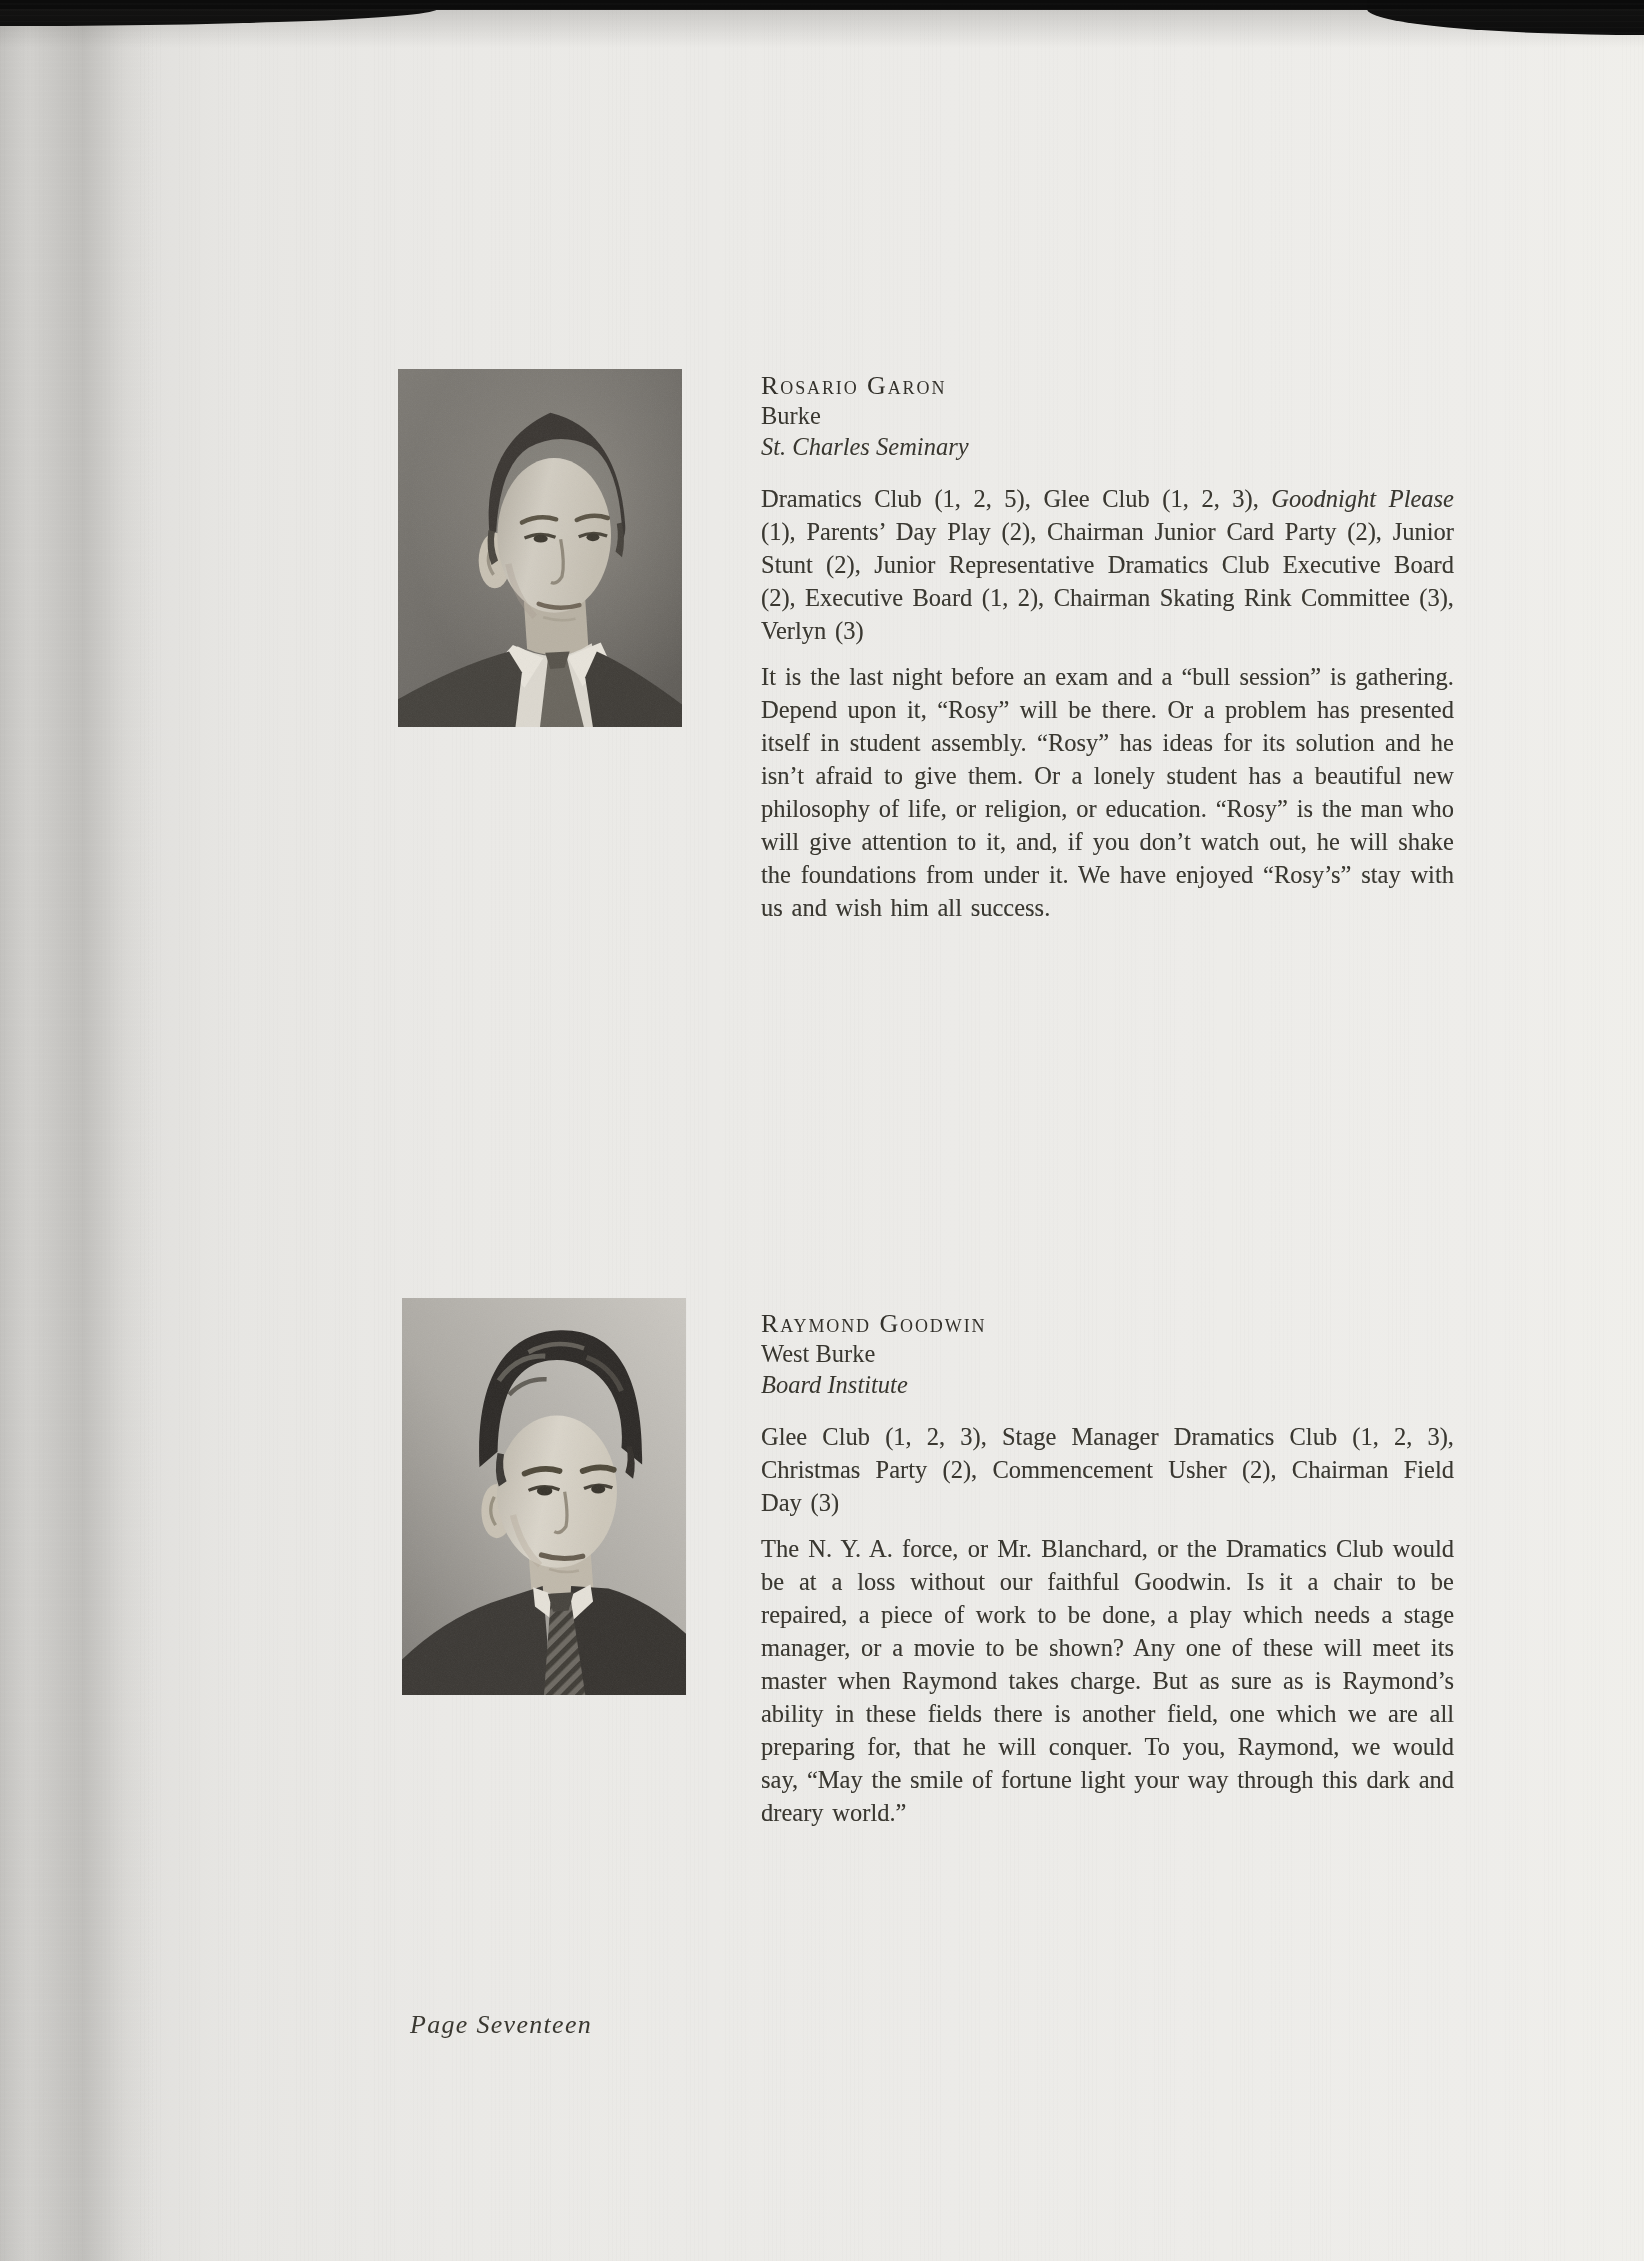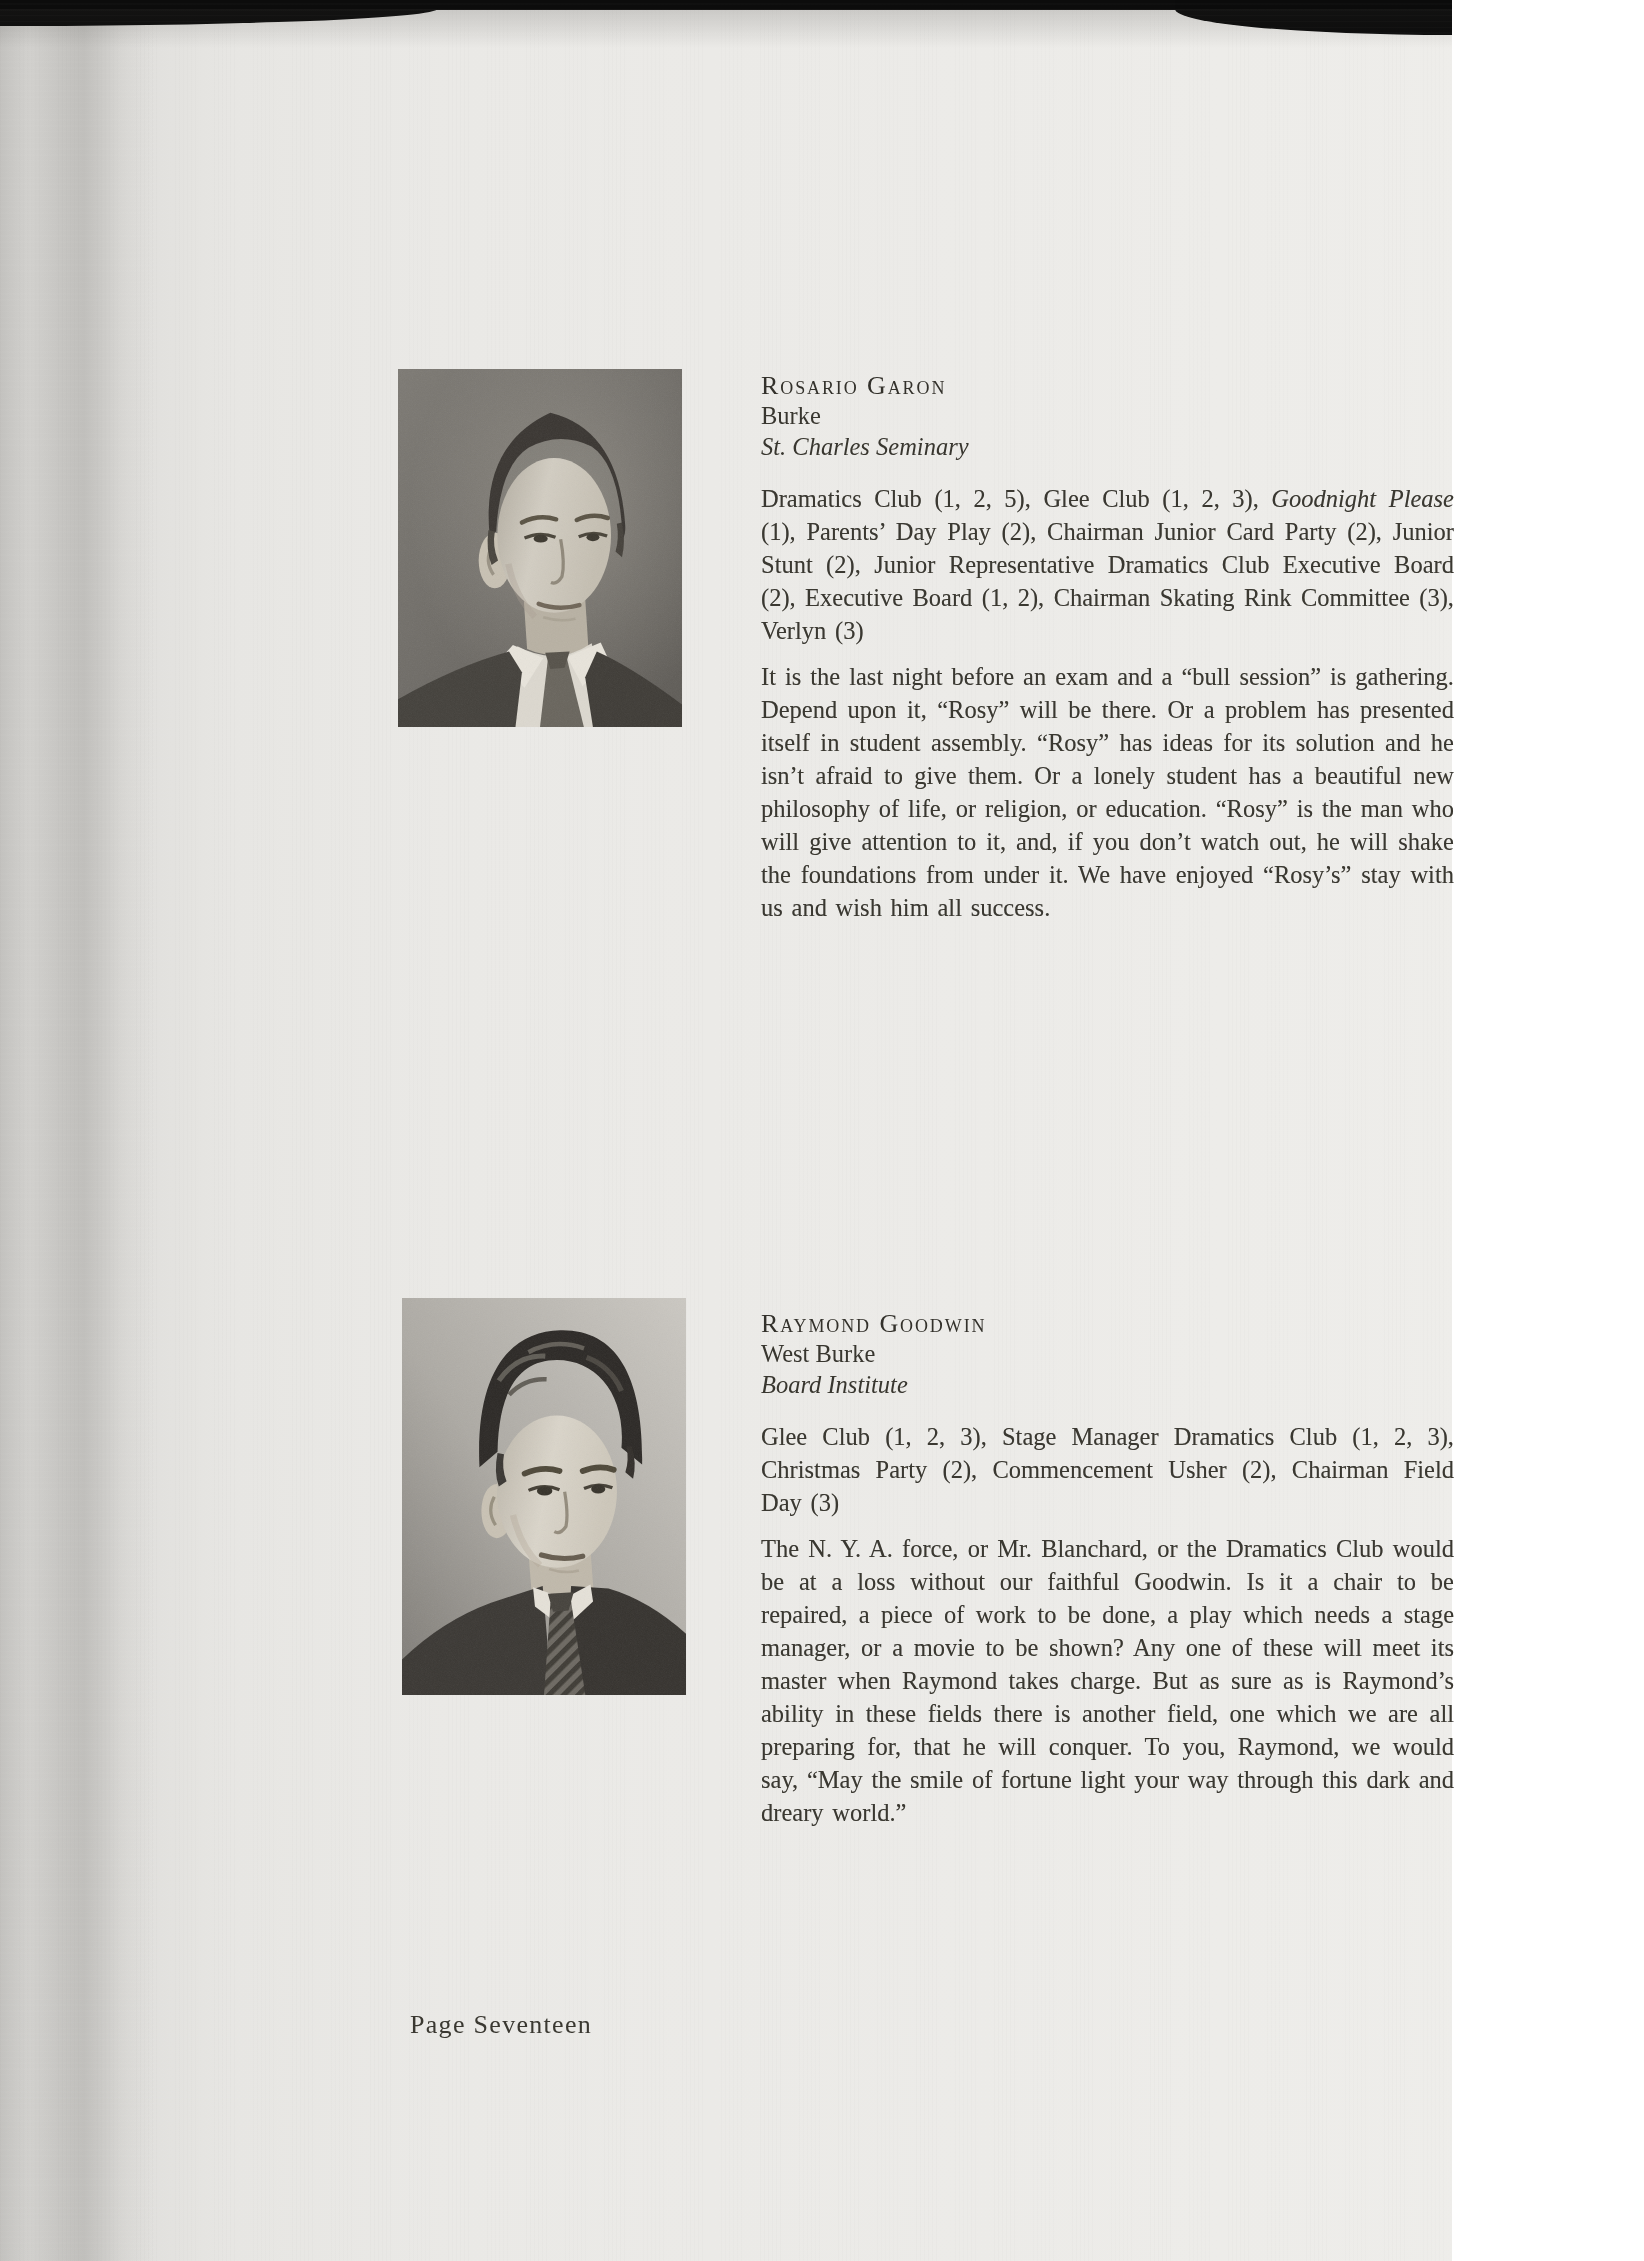--- a/index.html
+++ b/index.html
@@ -1,18 +1,18 @@
 <!DOCTYPE html>
 <html style="font-size:10.3px"><head>
 <meta charset="utf-8">
 <style>
   html,body{margin:0;padding:0;}
   body{width:1644px;height:2261px;overflow:hidden;}
   .page{
-    position:relative;width:1452px;height:2261px;
+    position:relative;width:1644px;height:2261px;
     font-family:"Liberation Serif","DejaVu Serif",serif;
     color:#38362f;
     background:linear-gradient(90deg,#d8d7d4 0px,#d3d2cf 29px,#d7d6d3 71px,
       #e0dfdc 129px,#e7e6e3 232px,#eae9e6 451px,#ecebe8 967px,
       #eeedea 1483px,#f0efeb 1644px);
   }
   .paper-noise{
     position:absolute;inset:0;pointer-events:none;
     background-image:
       repeating-linear-gradient(90deg,rgba(0,0,0,0.01) 0 0.6px,transparent 0.6px 3.9px),
@@ -43,21 +43,21 @@
   .name{font-size:26px;line-height:30px;font-variant:small-caps;font-weight:400;
     letter-spacing:1.9px;margin:0;color:#33312b;}
   .hometown{font-size:24.5px;line-height:30px;}
   .school{font-size:24.5px;line-height:32px;font-style:italic;}
   .activities{margin:19.3px 0 0 0;}
   .bio{margin:13px 0 0 0;}
   .activities,.bio{font-size:24.5px;line-height:33px;text-align:justify;
     word-spacing:2.6px;color:#3a3831;text-shadow:0 0 0.6px rgba(58,56,51,0.35);}
   .activities em{}
 
-  .footer{position:absolute;left:410px;top:2010px;font-size:26px;
+  .footer{position:absolute;left:410px;top:2010px;font-size:26px;font-style:italic;
     letter-spacing:1.3px;color:#3a3831;}
 </style>
 </head>
 <body>
 
 <div class="page">
   <div class="left-edge-shade"></div>
   <div class="gutter-shadow"></div>
   <div class="top-edge"></div>
   <div class="top-edge-left"></div>

